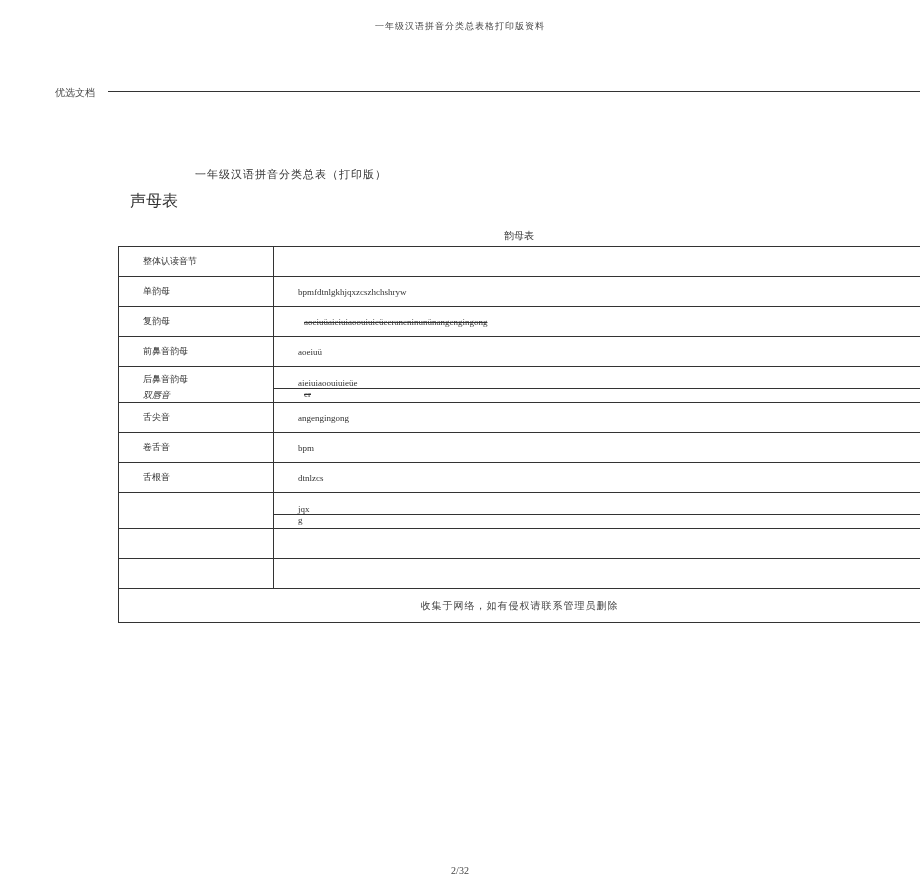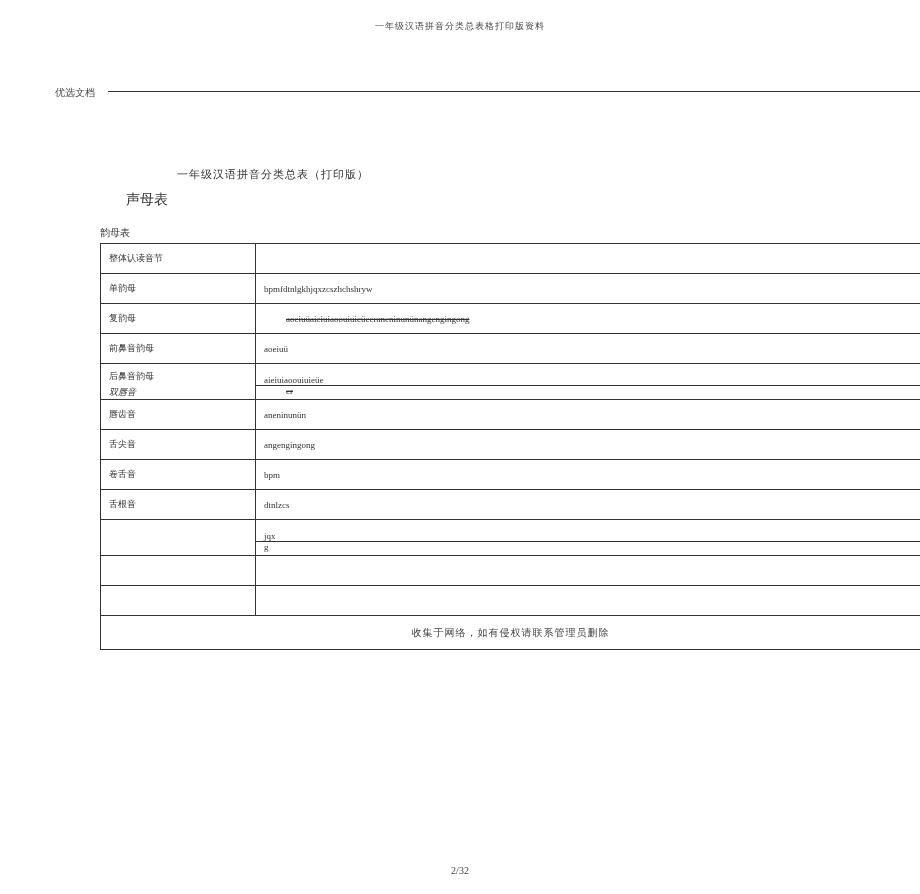--- a/index.html
+++ b/index.html
@@ -33,54 +33,55 @@
     .hr1 {
       position: absolute;
       left: 108px;
       top: 91px;
       right: 0;
       height: 1px;
       background: #333;
     }
     .content {
       position: absolute;
-      left: 100px;
+      left: 118px;
       top: 167px;
       right: 0;
     }
     .title {
       font-size: 11px;
       color: #333;
       margin-left: 77px;
       margin-bottom: 9px;
       letter-spacing: 1px;
     }
     .label1 {
-      font-size: 14px;
+      font-size: 16px;
       color: #333;
-      margin-left: 26px;
+      margin-left: 12px;
       margin-bottom: 17px;
     }
     .label2 {
       font-size: 10px;
       color: #333;
       margin-left: 0px;
       margin-bottom: 3px;
+      text-align: center;
     }
     table {
       border-collapse: collapse;
       width: 100%;
       table-layout: fixed;
     }
     td {
       border: 1px solid #333;
       border-right: none;
       font-size: 9px;
       color: #333;
-      padding: 0 8px;
+      padding: 0 24px;
       vertical-align: middle;
       height: 30px;
       white-space: nowrap;
       overflow: hidden;
     }
     .col1 { width: 155px; }
     .strike { text-decoration: line-through; }
     .footer-note {
       text-align: center;
       font-size: 10px;
@@ -128,24 +129,20 @@
         </tr>
         <tr>
           <td class="col1" style="border-bottom: none; height: 22px; vertical-align: bottom; padding-bottom: 3px;">后鼻音韵母</td>
           <td style="border-bottom: none; height: 22px; vertical-align: bottom;"><span>aieiuiaoouiuieüe</span></td>
         </tr>
         <tr>
           <td class="col1" style="border-top: none; height: 14px; vertical-align: top; font-style: italic;">双唇音</td>
           <td class="val-indent" style="height: 14px; vertical-align: top;"><span class="strike">er</span></td>
         </tr>
         <tr>
-          <td class="col1">唇齿音</td>
-          <td><span>aneninunün</span></td>
-        </tr>
-        <tr>
           <td class="col1">舌尖音</td>
           <td><span>angengingong</span></td>
         </tr>
         <tr>
           <td class="col1">卷舌音</td>
           <td><span>bpm</span></td>
         </tr>
         <tr>
           <td class="col1">舌根音</td>
           <td><span>dtnlzcs</span></td>

